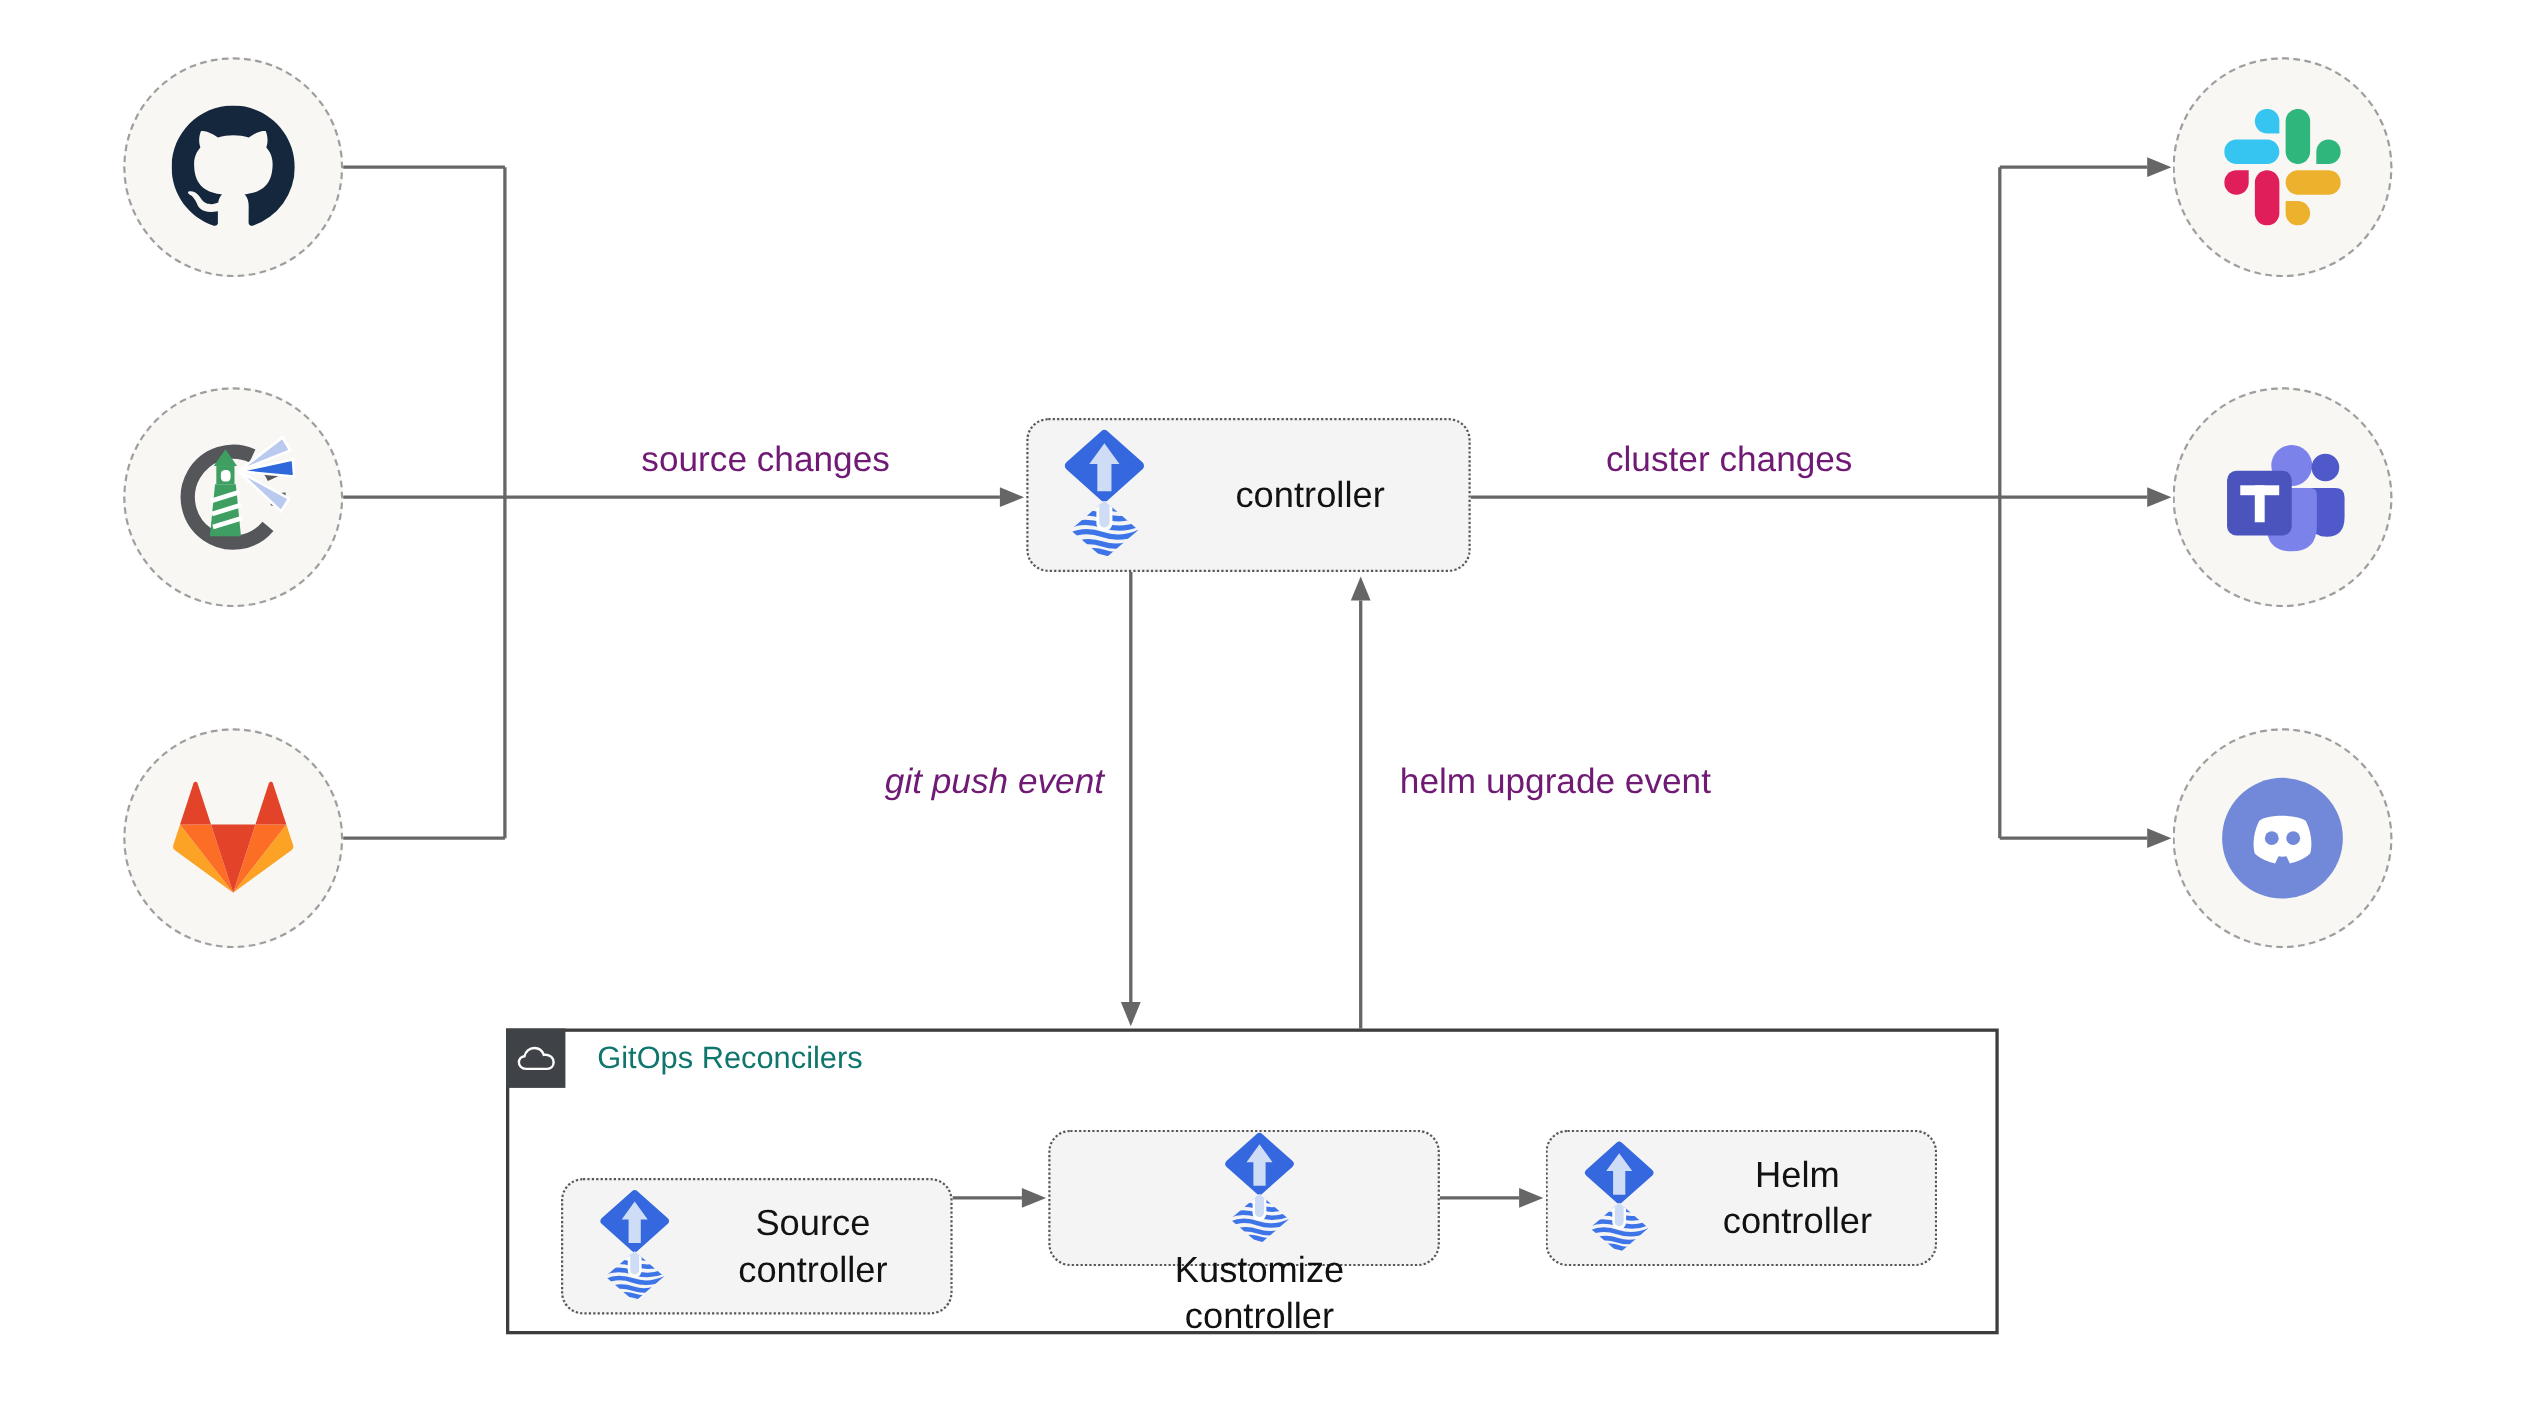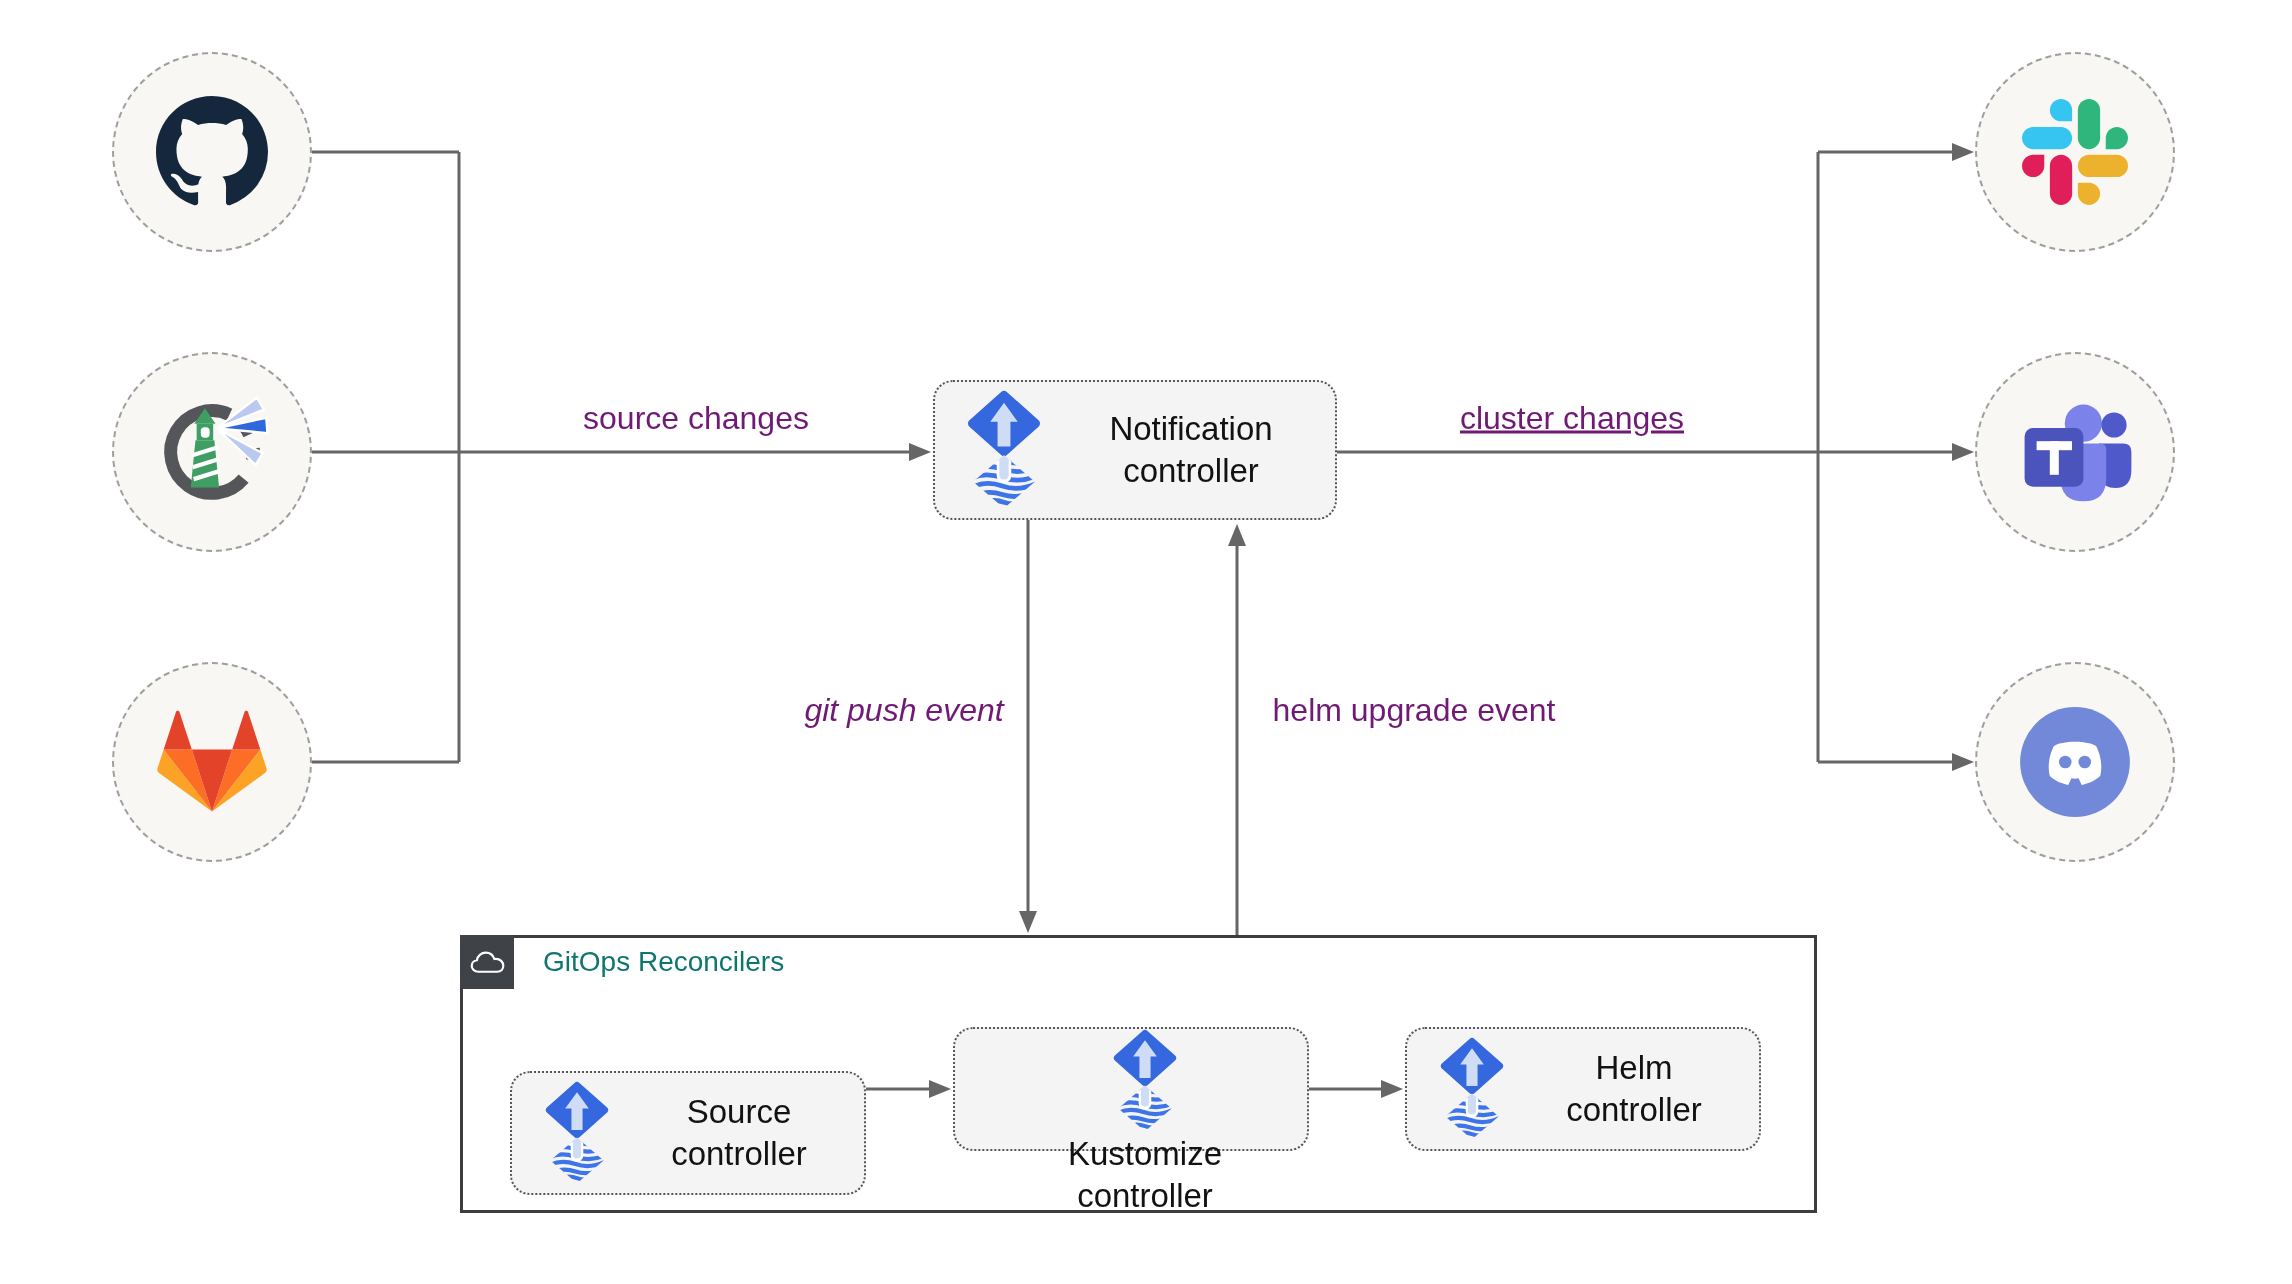--- a/index.html
+++ b/index.html
@@ -164,27 +164,26 @@
     </svg>
   </div>
 
   <div class="ctrl-box" style="left:933px;top:380px;width:404px;height:140px;padding-left:26px;">
     <span class="flux-wrap">
       <svg width="86" height="120" viewBox="0 0 100 140">
           <use href="#flux-def"></use>
         </svg>
     </span>
     <span class="ctrl-label">
-      <span style="display:block">Notification</span>
       <span style="display:block">controller</span>
     </span>
   </div>
 
   <div class="edge-label" style="left:696px;top:418px;">source changes</div>
-  <div class="edge-label" style="left:1572px;top:418px;text-decoration:underline;">cluster changes</div>
+  <div class="edge-label" style="left:1572px;top:418px;">cluster changes</div>
   <div class="edge-label" style="left:904px;top:710px;font-style:italic;">git push event</div>
   <div class="edge-label" style="left:1414px;top:710px;">helm upgrade event</div>
 
   <div class="group-box" style="left:460px;top:935px;width:1357px;height:278px;"></div>
   <div class="group-badge" style="left:460px;top:935px;">
     <svg width="37" height="27" viewBox="0 0 34 24">
       <path d="M8.5 20.5 C4.5 20.5 2.5 17.5 2.5 15 C2.5 12.2 4.6 10.2 7.2 9.9 C7.9 6 11.3 3 15.4 3 C19.1 3 22.2 5.4 23.3 8.8 C23.8 8.7 24.3 8.6 24.9 8.6 C28.6 8.6 31.5 11.5 31.5 15 C31.5 18 29.5 20.5 26 20.5 Z" fill="none" stroke="#ffffff" stroke-width="2"></path>
     </svg>
   </div>
   <div class="group-title" style="left:543px;top:962px;">GitOps Reconcilers</div>

